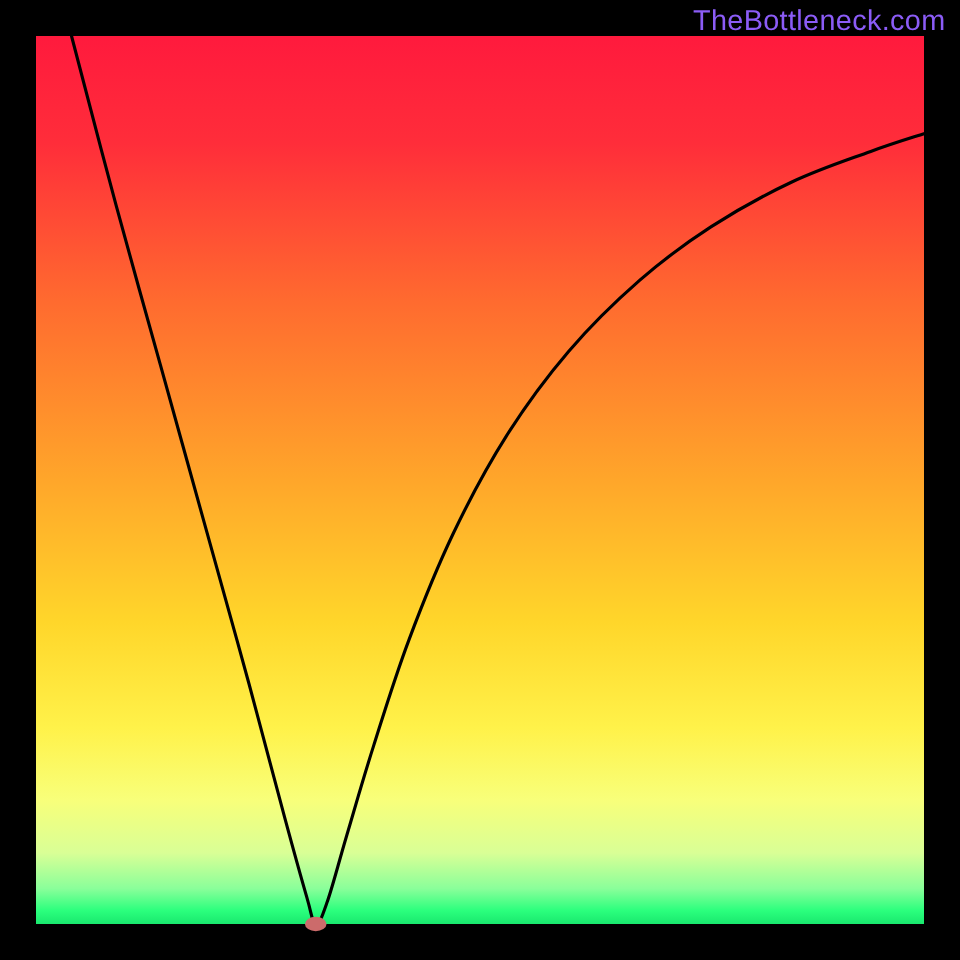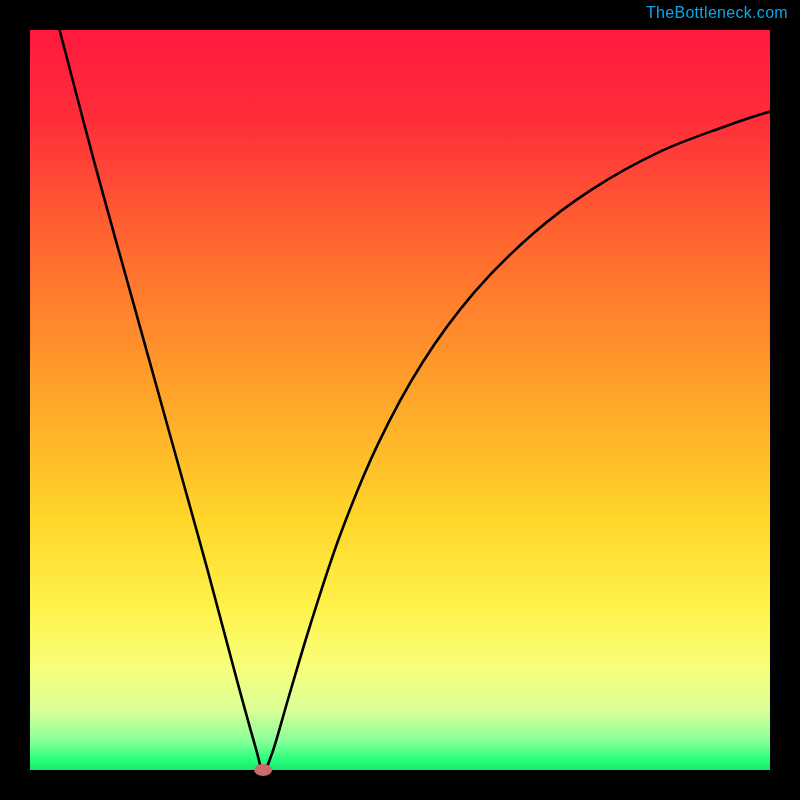--- a/index.html
+++ b/index.html
@@ -14,22 +14,22 @@
   .stage {
     position: relative;
     width: 800px;
     height: 800px;
     background: #000;
   }
   .watermark {
     position: absolute;
     top: 4px;
     right: 12px;
-    color: #0ea5e9;
-    font-size: 16px;
+    color: #8b5cf6;
+    font-size: 24px;
     font-weight: 400;
     letter-spacing: 0.3px;
     z-index: 3;
   }
   svg {
     display: block;
   }
 </style>
 </head>
 <body>

